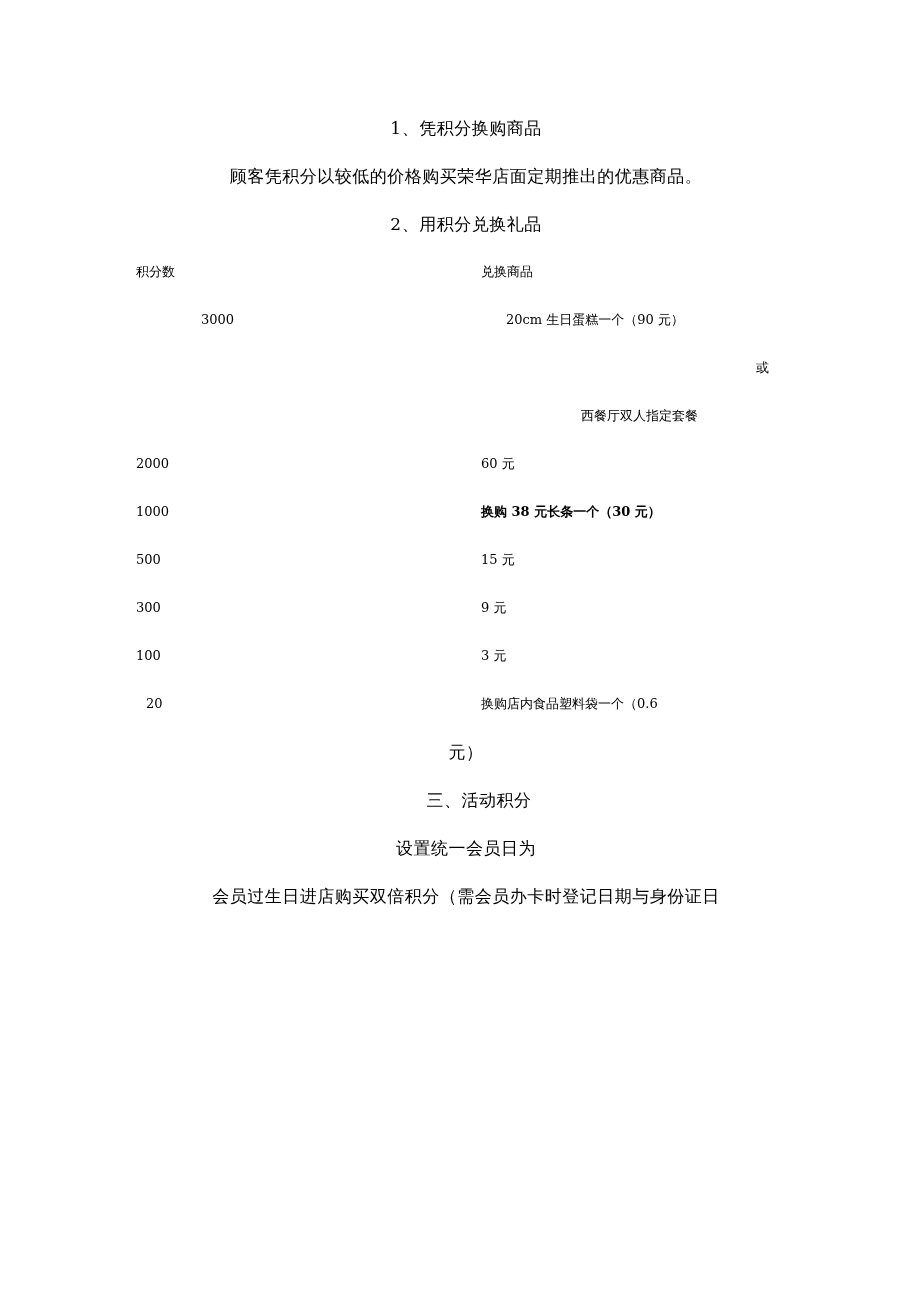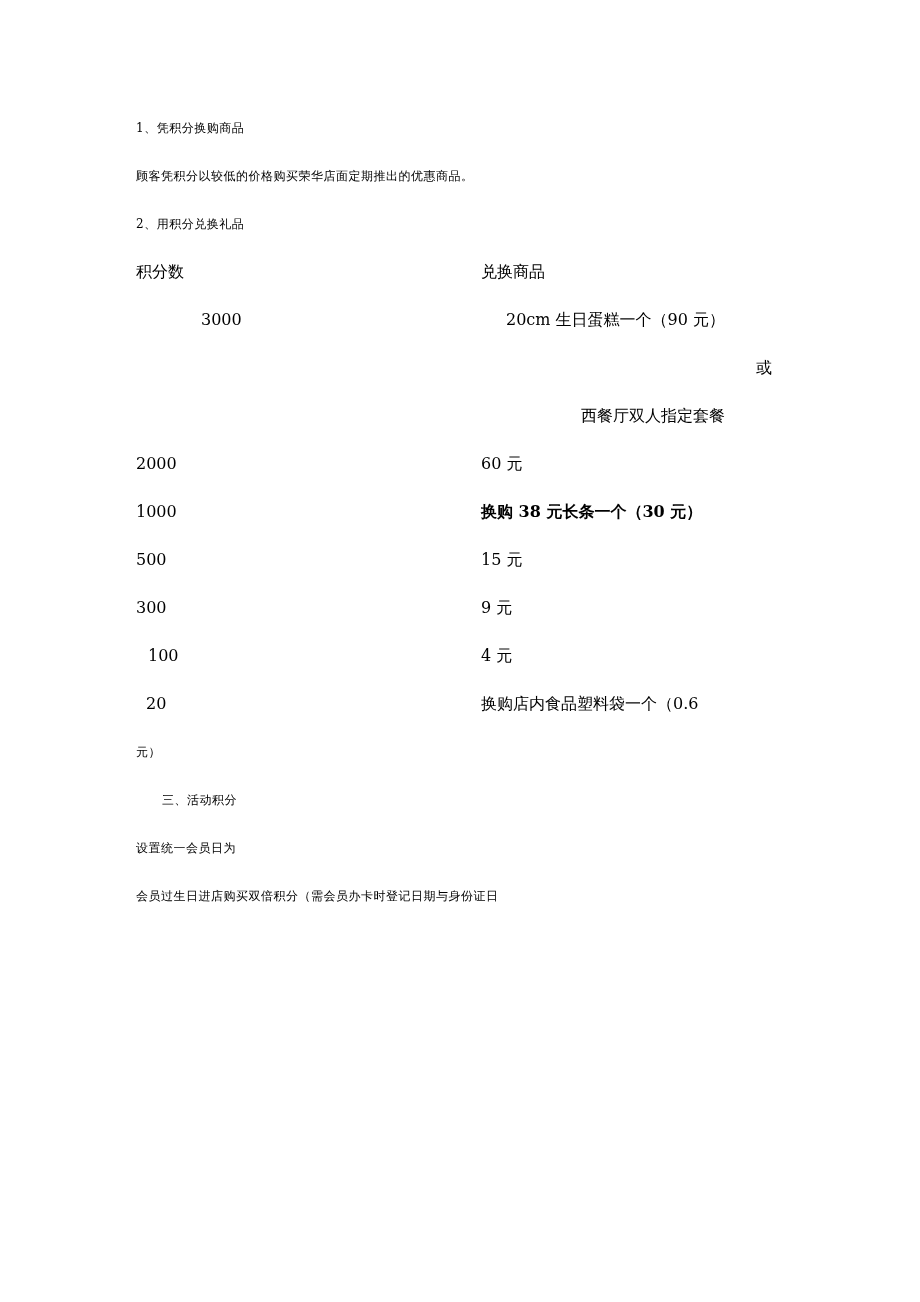--- a/index.html
+++ b/index.html
@@ -23,30 +23,31 @@
     height: 1302px;
     background: #ffffff;
   }
   .doc-body {
     position: absolute;
     left: 136px;
     top: 104px;
     width: 660px;
   }
   .line {
-    font-size: 12px;
+    font-size: 17px;
     line-height: 48px;
     white-space: pre;
     letter-spacing: 0.5px;
+    text-align: center;
   }
   .row {
     position: relative;
     height: 48px;
     line-height: 48px;
-    font-size: 16px;
+    font-size: 13px;
     white-space: pre;
     text-align: right;
   }
   .row .col-left {
     position: absolute;
     left: 0;
     top: 0;
   }
   .row .col-right {
     position: absolute;
@@ -100,22 +101,22 @@
       <span class="col-left serif" style="left:0px;">500</span>
       <span class="col-right serif" style="left:345px;">15 元</span>
     </div>
 
     <div class="row">
       <span class="col-left serif" style="left:0px;">300</span>
       <span class="col-right serif" style="left:345px;">9 元</span>
     </div>
 
     <div class="row">
-      <span class="col-left serif" style="left:12px;">100</span>
-      <span class="col-right serif" style="left:345px;">4 元</span>
+      <span class="col-left serif" style="left:0px;">100</span>
+      <span class="col-right serif" style="left:345px;">3 元</span>
     </div>
 
     <div class="row">
       <span class="col-left serif" style="left:10px;">20</span>
       <span class="col-right serif" style="left:345px;">换购店内食品塑料袋一个（0.6</span>
     </div>
 
     <div class="line serif">元）</div>
 
     <div class="line serif indent-sm">三、活动积分</div>

